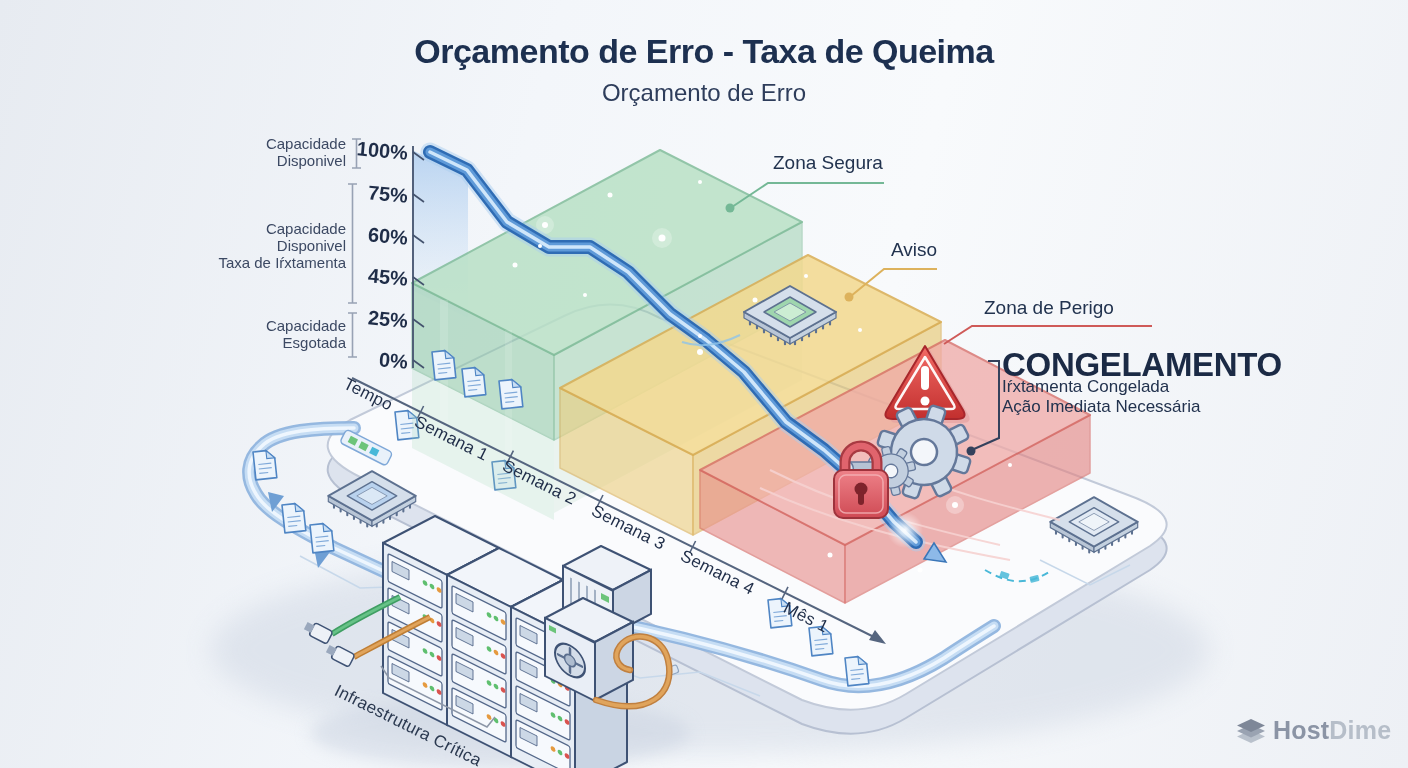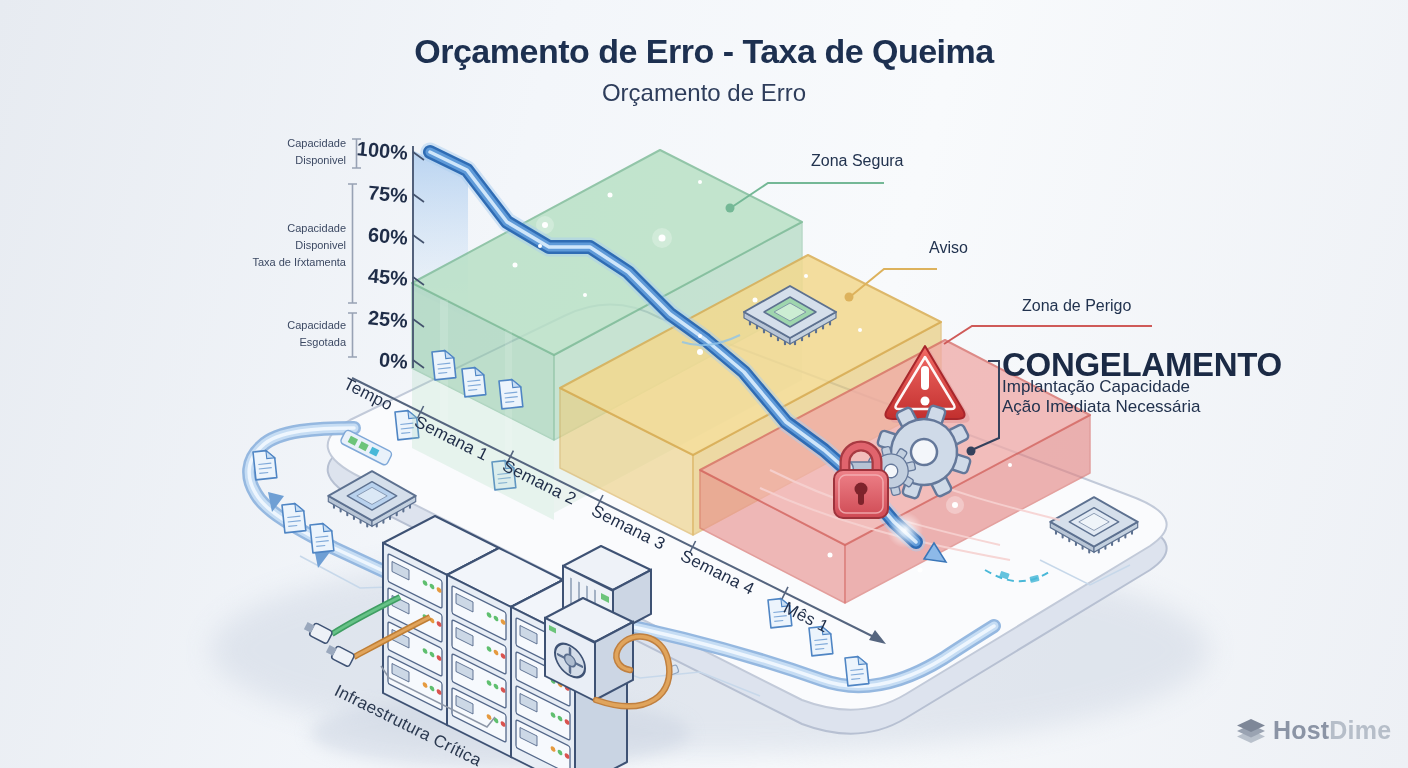--- a/index.html
+++ b/index.html
@@ -4,23 +4,23 @@
 <style>
   html,body{margin:0;padding:0;}
   #stage{position:relative;width:1408px;height:768px;overflow:hidden;
     background:linear-gradient(105deg,#e7ebf1 0%,#f3f6fa 35%,#f8fafc 60%,#edf0f5 100%);
     font-family:"Liberation Sans",sans-serif;}
   #scene{position:absolute;left:0;top:0;}
   .txt{position:absolute;white-space:nowrap;color:#22324e;}
   .title{width:1408px;text-align:center;top:32px;font-size:34px;font-weight:bold;color:#1d3050;letter-spacing:-.5px;}
   .subtitle{width:1408px;text-align:center;top:79px;font-size:24px;color:#2e3d5b;}
   .ytick{width:62px;text-align:right;font-size:20px;font-weight:600;color:#1f2d48;transform:rotate(5deg);}
-  .grp{position:absolute;text-align:right;font-size:11px;line-height:17px;color:#3c4963;}
+  .grp{position:absolute;text-align:right;font-size:15px;line-height:17px;color:#3c4963;}
   .xlab{font-size:17px;font-weight:500;color:#1f2d48;transform:rotate(26.5deg);transform-origin:0 0;letter-spacing:.3px;}
-  .zone{font-size:16px;color:#22334f;margin-left:38px;}
+  .zone{font-size:19px;color:#22334f;}
   .freeze-t{font-size:33px;font-weight:bold;color:#1b2a45;letter-spacing:-.3px;}
   .freeze-s{font-size:17px;color:#22324e;}
   .infra{font-size:17px;color:#2b3950;transform:rotate(26.5deg);transform-origin:0 0;letter-spacing:.3px;}
   .logo{position:absolute;left:1236px;top:716px;display:flex;align-items:center;gap:7px;}
   .logo-txt{font-size:25px;font-weight:bold;letter-spacing:.2px;}
   .logo-host{color:#8b94a5;} .logo-dime{color:#b6bec9;}
 </style>
 </head>
 <body>
 
@@ -372,21 +372,21 @@
 <div class="txt xlab" style="left:508px;top:456px;">Semana 2</div>
 <div class="txt xlab" style="left:597px;top:501px;">Semana 3</div>
 <div class="txt xlab" style="left:686px;top:546px;">Semana 4</div>
 <div class="txt xlab" style="left:789px;top:598px;">Mês 1</div>
 
 <div class="txt zone" style="left:773px;top:152px;">Zona Segura</div>
 <div class="txt zone" style="left:891px;top:239px;">Aviso</div>
 <div class="txt zone" style="left:984px;top:297px;">Zona de Perigo</div>
 
 <div class="txt freeze-t" style="left:1002px;top:346px;">CONGELAMENTO</div>
-<div class="txt freeze-s" style="left:1002px;top:377px;">Implantação Capacidade</div>
+<div class="txt freeze-s" style="left:1002px;top:377px;">Iŕxtamenta Congelada</div>
 <div class="txt freeze-s" style="left:1002px;top:397px;">Ação Imediata Necessária</div>
 
 <div class="txt infra" style="left:340px;top:681px;">Infraestrutura Crítica</div>
 
 <div class="logo">
   <svg width="30" height="26" viewBox="0 0 30 26">
     <polygon points="15,12 29,18.5 15,25 1,18.5" fill="#b9c1cc"></polygon>
     <polygon points="15,6.5 29,13 15,19.5 1,13" fill="#9aa3b2"></polygon>
     <polygon points="15,1 29,7.5 15,14 1,7.5" fill="#7e8798"></polygon>
   </svg>

